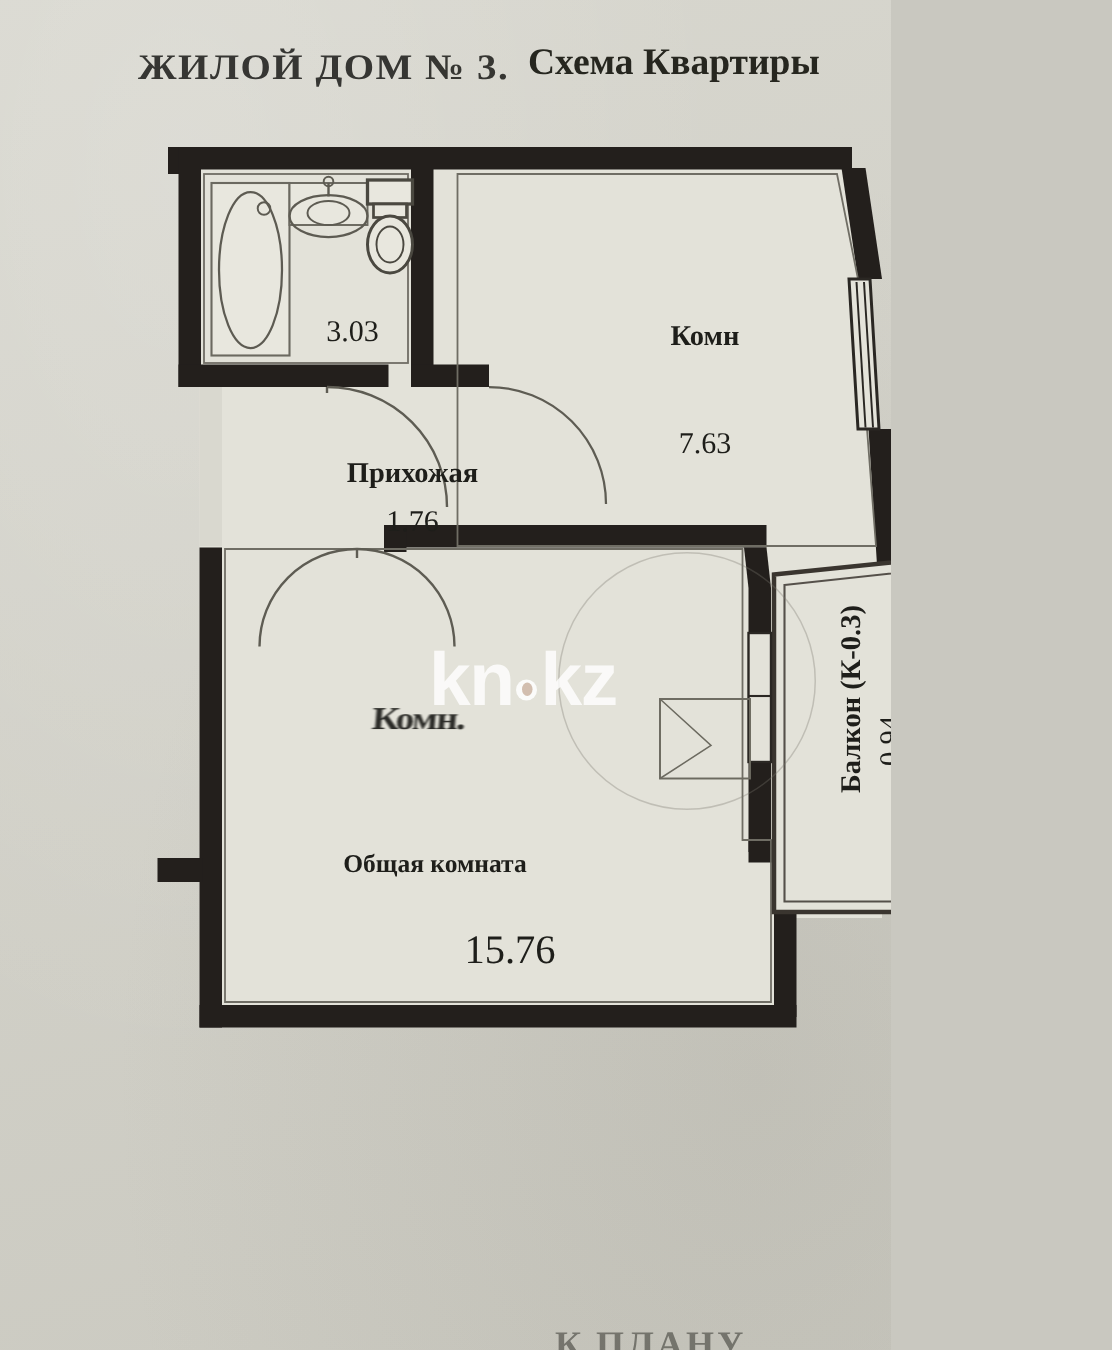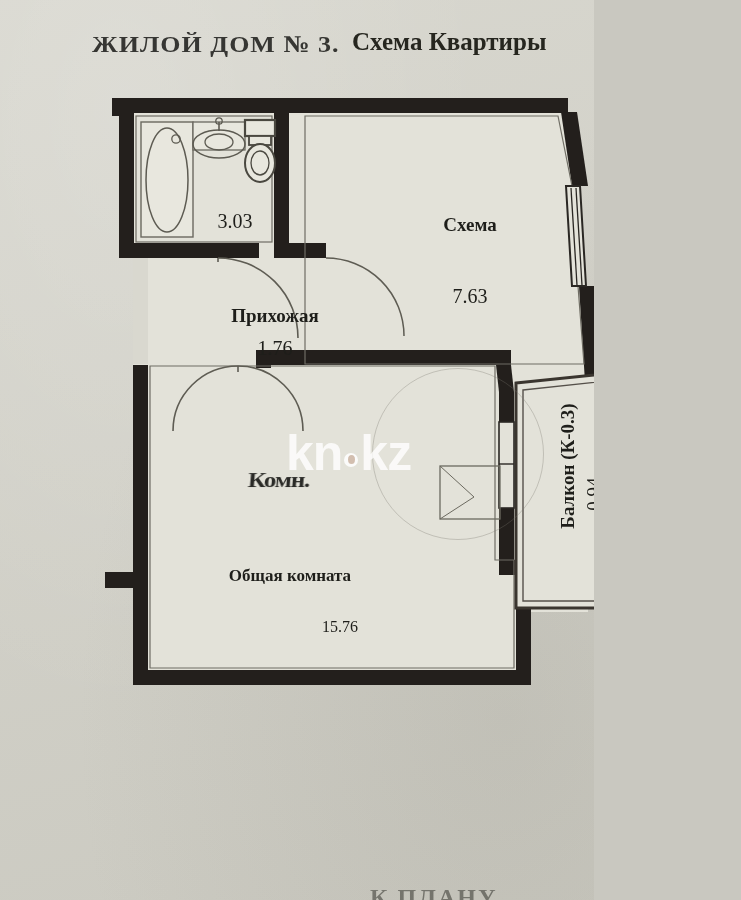--- a/index.html
+++ b/index.html
@@ -77,21 +77,21 @@
     transform: rotate(-90deg);
     transform-origin: 50% 50%;
   }
   #label-bath-name   { left: 165px; top: 186px; width: 140px; }
   #label-bath-area   { left: 165px; top: 210px; width: 140px; }
   #label-kitchen-name{ left: 375px; top: 214px; width: 190px; }
   #label-kitchen-area{ left: 375px; top: 285px; width: 190px; }
   #label-hall-name   { left: 155px; top: 305px; width: 240px; }
   #label-hall-area   { left: 155px; top: 337px; width: 240px; }
   #label-living-name { left: 130px; top: 566px; width: 320px; font-size: 17px; }
-  #label-living-area { left: 230px; top: 618px; width: 220px; font-size: 16px; }
+  #label-living-area { left: 230px; top: 618px; width: 220px; font-size: 27px; }
   #label-balcony-name{
     left: 483px; top: 455px; width: 170px; font-size: 19px;
   }
   #label-balcony-area{
     left: 534px; top: 483px; width: 120px; font-size: 19px; font-weight: normal;
   }
   
   #label-smudge {
     position: absolute;
     left: 248px;
@@ -300,21 +300,21 @@
         <ellipse cx="260" cy="163" rx="9" ry="12" fill="none" stroke="#4a4840" stroke-width="1.3"></ellipse>
       </g>
 
     </g>
   </svg>
 
   <div id="artifact-circle"></div>
 
   <div class="lbl area" id="label-bath-area">3.03</div>
 
-  <div class="lbl name" id="label-kitchen-name">Схема</div>
+  <div class="lbl name" id="label-kitchen-name">Комн</div>
   <div class="lbl area" id="label-kitchen-area">7.63</div>
 
   <div class="lbl name" id="label-hall-name">Прихожая</div>
   <div class="lbl area" id="label-hall-area">1.76</div>
 
   <div class="lbl name" id="label-living-name">Общая комната</div>
   <div class="lbl area" id="label-living-area">15.76</div>
 
   <div class="lbl name vert" id="label-balcony-name">Балкон (К-0.3)</div>
   <div class="lbl vert" id="label-balcony-area">0.94</div>

